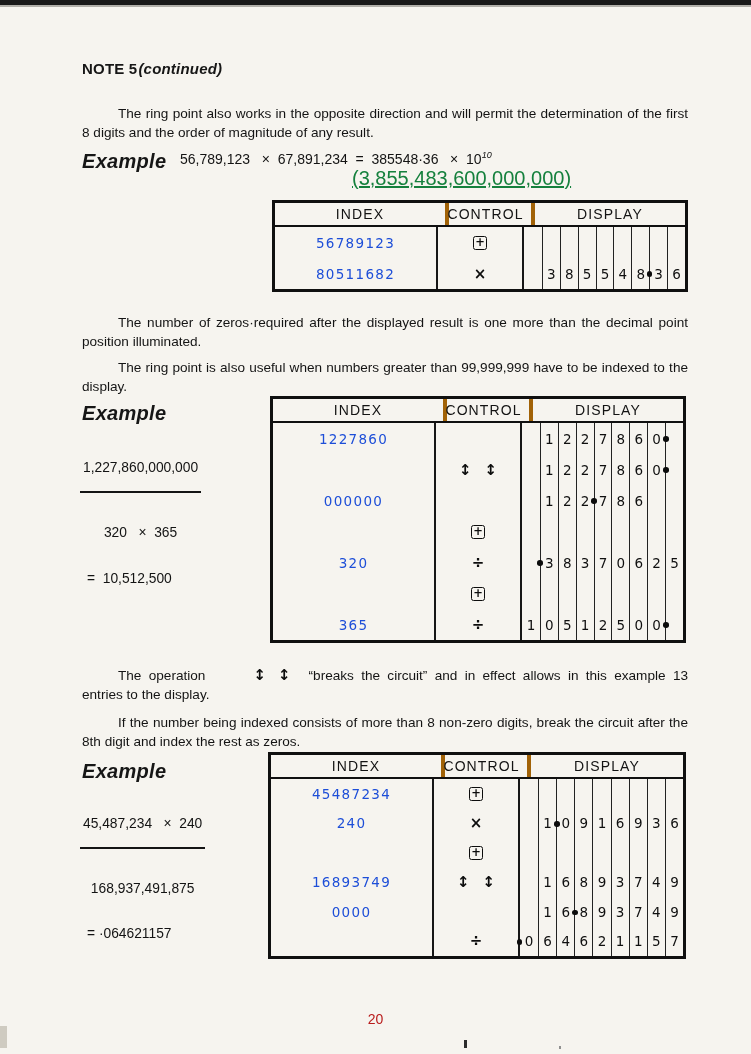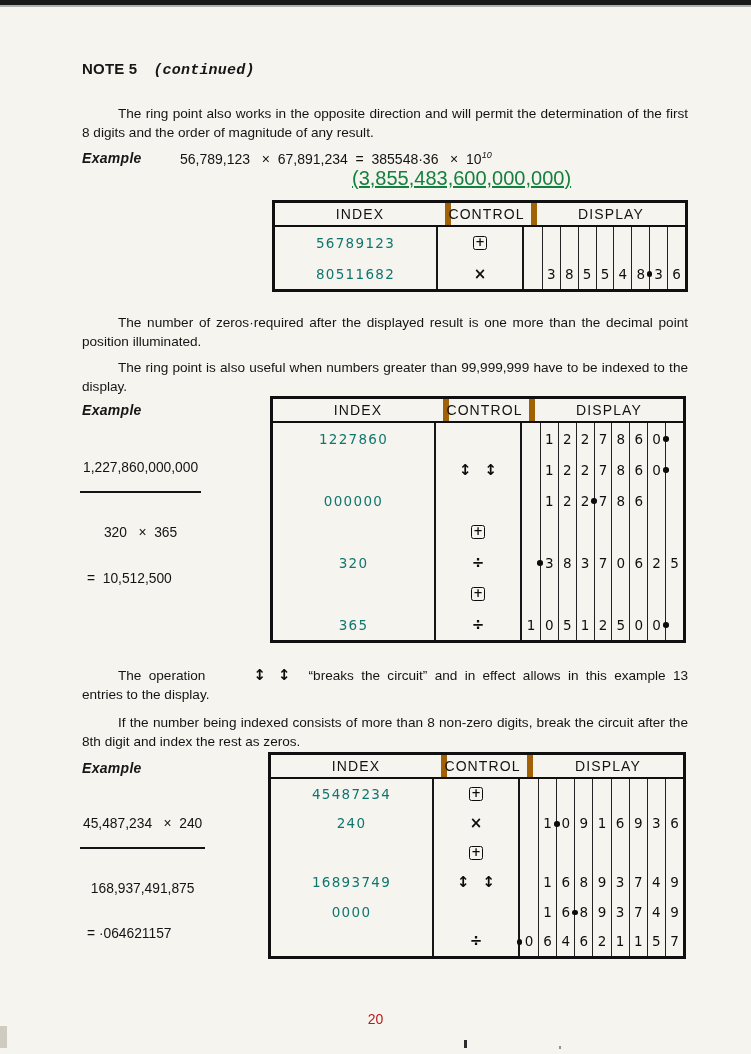--- a/index.html
+++ b/index.html
@@ -2,46 +2,46 @@
 <html><head>
 <meta charset="utf-8">
 <style>
   html,body{margin:0;padding:0;background:#d8d5cf;}
   .page{position:relative;width:751px;height:1054px;background:#f6f4ef;overflow:hidden;
         font-family:"Liberation Sans", sans-serif;color:#161616;}
   .abs{position:absolute;}
   .topbar{left:0;top:0;width:751px;height:5px;background:#191919;}
   .topbar2{left:0;top:5px;width:751px;height:2px;background:#5d5a55;opacity:.45;}
   .note{left:82px;top:60px;font-size:15px;font-weight:700;letter-spacing:.2px;}
-  .note i{margin-left:16px;font-family:Liberation Mono, monospace;}
+  .note i{margin-left:1px;}
   .para{left:82px;width:606px;font-size:13.6px;line-height:19.5px;text-align:justify;text-indent:36px;color:#141414;}
   .p1{top:90px;} .p2{top:299px;} .p3{top:344px;} .p4{top:652px;} .p5{top:699px;}
-  .exlabel{left:82px;font-size:14px;font-weight:700;font-style:italic;letter-spacing:.3px;}
+  .exlabel{left:82px;font-size:20px;font-weight:700;font-style:italic;letter-spacing:.3px;}
   .exl1{top:150px;} .exl2{top:402px;} .exl3{top:760px;}
   .ex1expr{left:180px;top:150px;font-size:14px;white-space:pre;color:#131313;}
   .ex1expr sup{font-size:9px;font-style:italic;}
   .ex1exp{left:352px;top:167px;font-size:20px;color:#15803d;text-decoration:underline;}
   .frac{left:80px;text-align:center;font-size:13.8px;color:#131313;white-space:pre;}
   .f2{top:430px;} .f3{top:786px;}
   .num{display:block;border-bottom:2px solid #141414;padding:0 3px 16px;}
   .den{display:block;padding-top:2px;}
   .fres{display:block;text-align:left;margin-left:7px;white-space:pre;}
   .f2 .fres{margin-top:1px;}
   .f3 .fres{}
   
   .ctable{position:absolute;border:3px solid #101010;}
   .t1{left:272px;top:200px;width:410px;--rh:31px;}
   .t2{left:270px;top:396px;width:410px;--rh:31px;}
   .t3{left:268px;top:752px;width:412px;--rh:29.5px;}
   .thead{display:grid;grid-template-columns:161px 86px 1fr;height:22px;border-bottom:2.5px solid #101010;}
   .th{display:flex;align-items:center;justify-content:center;font-size:14px;letter-spacing:1.1px;color:#131313;margin-left:9px;}
-  .th + .th{border-left:6px solid #a16207;}
+  .th + .th{border-left:4px solid #a16207;}
   .trow{display:grid;grid-template-columns:161px 86px 1fr;height:var(--rh);}
   .cell{display:flex;align-items:center;justify-content:center;}
-  .cIndex{font-family:"DejaVu Sans", sans-serif;font-size:13.5px;letter-spacing:1.3px;color:#0f766e;}
+  .cIndex{font-family:"DejaVu Sans", sans-serif;font-size:13.5px;letter-spacing:1.3px;color:#1d4ed8;}
   .cCtl{border-left:2px solid #161616;}
   .disp{display:grid;grid-template-columns:repeat(9,1fr);border-left:2px solid #161616;}
   .dcell{position:relative;display:flex;align-items:center;justify-content:center;
          font-family:"DejaVu Sans", sans-serif;font-size:13.5px;color:#0f0f0f;}
   .dcell + .dcell{border-left:1.4px solid #222;}
   .rdot{position:absolute;width:5.5px;height:5.5px;border-radius:50%;background:#0c0c0c;top:calc(50% - 2.2px);z-index:2;}
   .lead{left:-3.4px;} .trail{right:-3.4px;}
   .boxplus{display:inline-flex;align-items:center;justify-content:center;width:12px;height:12px;
            border:1.8px solid #0c0c0c;border-radius:2.5px;font-family:"DejaVu Sans", sans-serif;
            font-size:11.5px;font-weight:700;line-height:1;color:#0c0c0c;}

